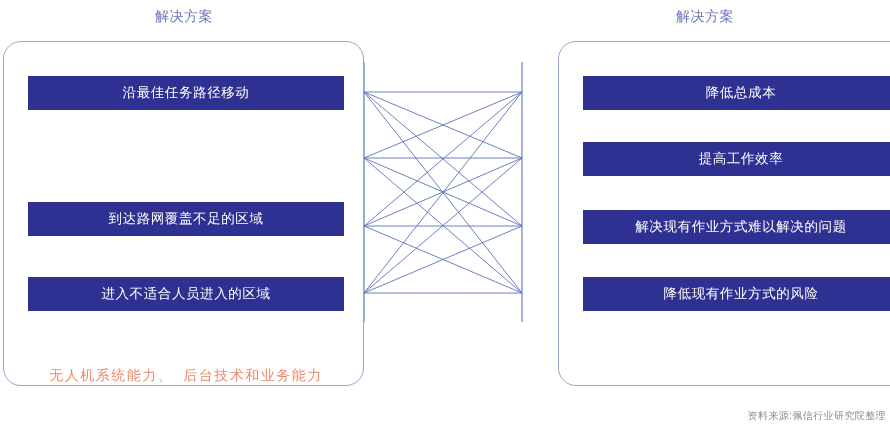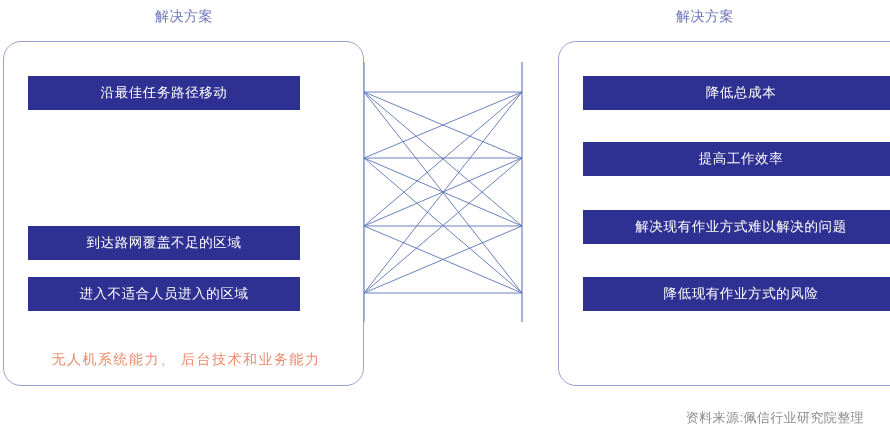--- a/index.html
+++ b/index.html
@@ -38,41 +38,42 @@
     background:#2e3192;
     color:#ffffff;
     font-size:13.5px;
     letter-spacing:.6px;
     display:flex;
     align-items:center;
     justify-content:center;
     white-space:nowrap;
     box-sizing:border-box;
   }
-  .bar-l{left:24px;width:272px;height:34px;align-items:center;}
+  .bar-l{left:24px;width:316px;height:34px;align-items:center;}
   .bar-r{left:24px;width:316px;height:34px;}
 
   .summary{
     position:absolute;
     left:24px;
     width:316px;
     text-align:center;
     font-size:14px;
     color:#ef8a6a;
     letter-spacing:1.5px;
     white-space:nowrap;
-    top:309px;
+    top:325px;
+    font-family:Liberation Mono, monospace;
   }
 
   #links{position:absolute;left:0;top:0;width:890px;height:435px;pointer-events:none;}
 
   #footer{
     position:absolute;
-    right:26px;top:409px;
-    font-size:13px;
+    right:4px;top:409px;
+    font-size:10px;
     color:#8c8c8c;
     letter-spacing:.4px;
     white-space:nowrap;
   }
 </style>
 </head>
 <body>
 
 <div id="stage">
 
@@ -106,21 +107,21 @@
       <line x1="364" y1="293" x2="522" y2="158"></line>
       <line x1="364" y1="293" x2="522" y2="226"></line>
       <line x1="364" y1="293" x2="522" y2="293"></line>
     </g>
   </svg>
 
   <div class="panel" id="panel-left">
     <div class="bar bar-l" style="top:34px">
       <span>沿最佳任务路径移动</span>
     </div>
-    <div class="bar bar-l" style="top:184px">
+    <div class="bar bar-l" style="top:160px">
       <span>到达路网覆盖不足的区域</span>
     </div>
     <div class="bar bar-l" style="top:235px">
       <span>进入不适合人员进入的区域</span>
     </div>
     <div class="summary">无人机系统能力、 后台技术和业务能力</div>
   </div>
 
   <div class="panel" id="panel-right">
     <div class="bar bar-r" style="top:34px">

